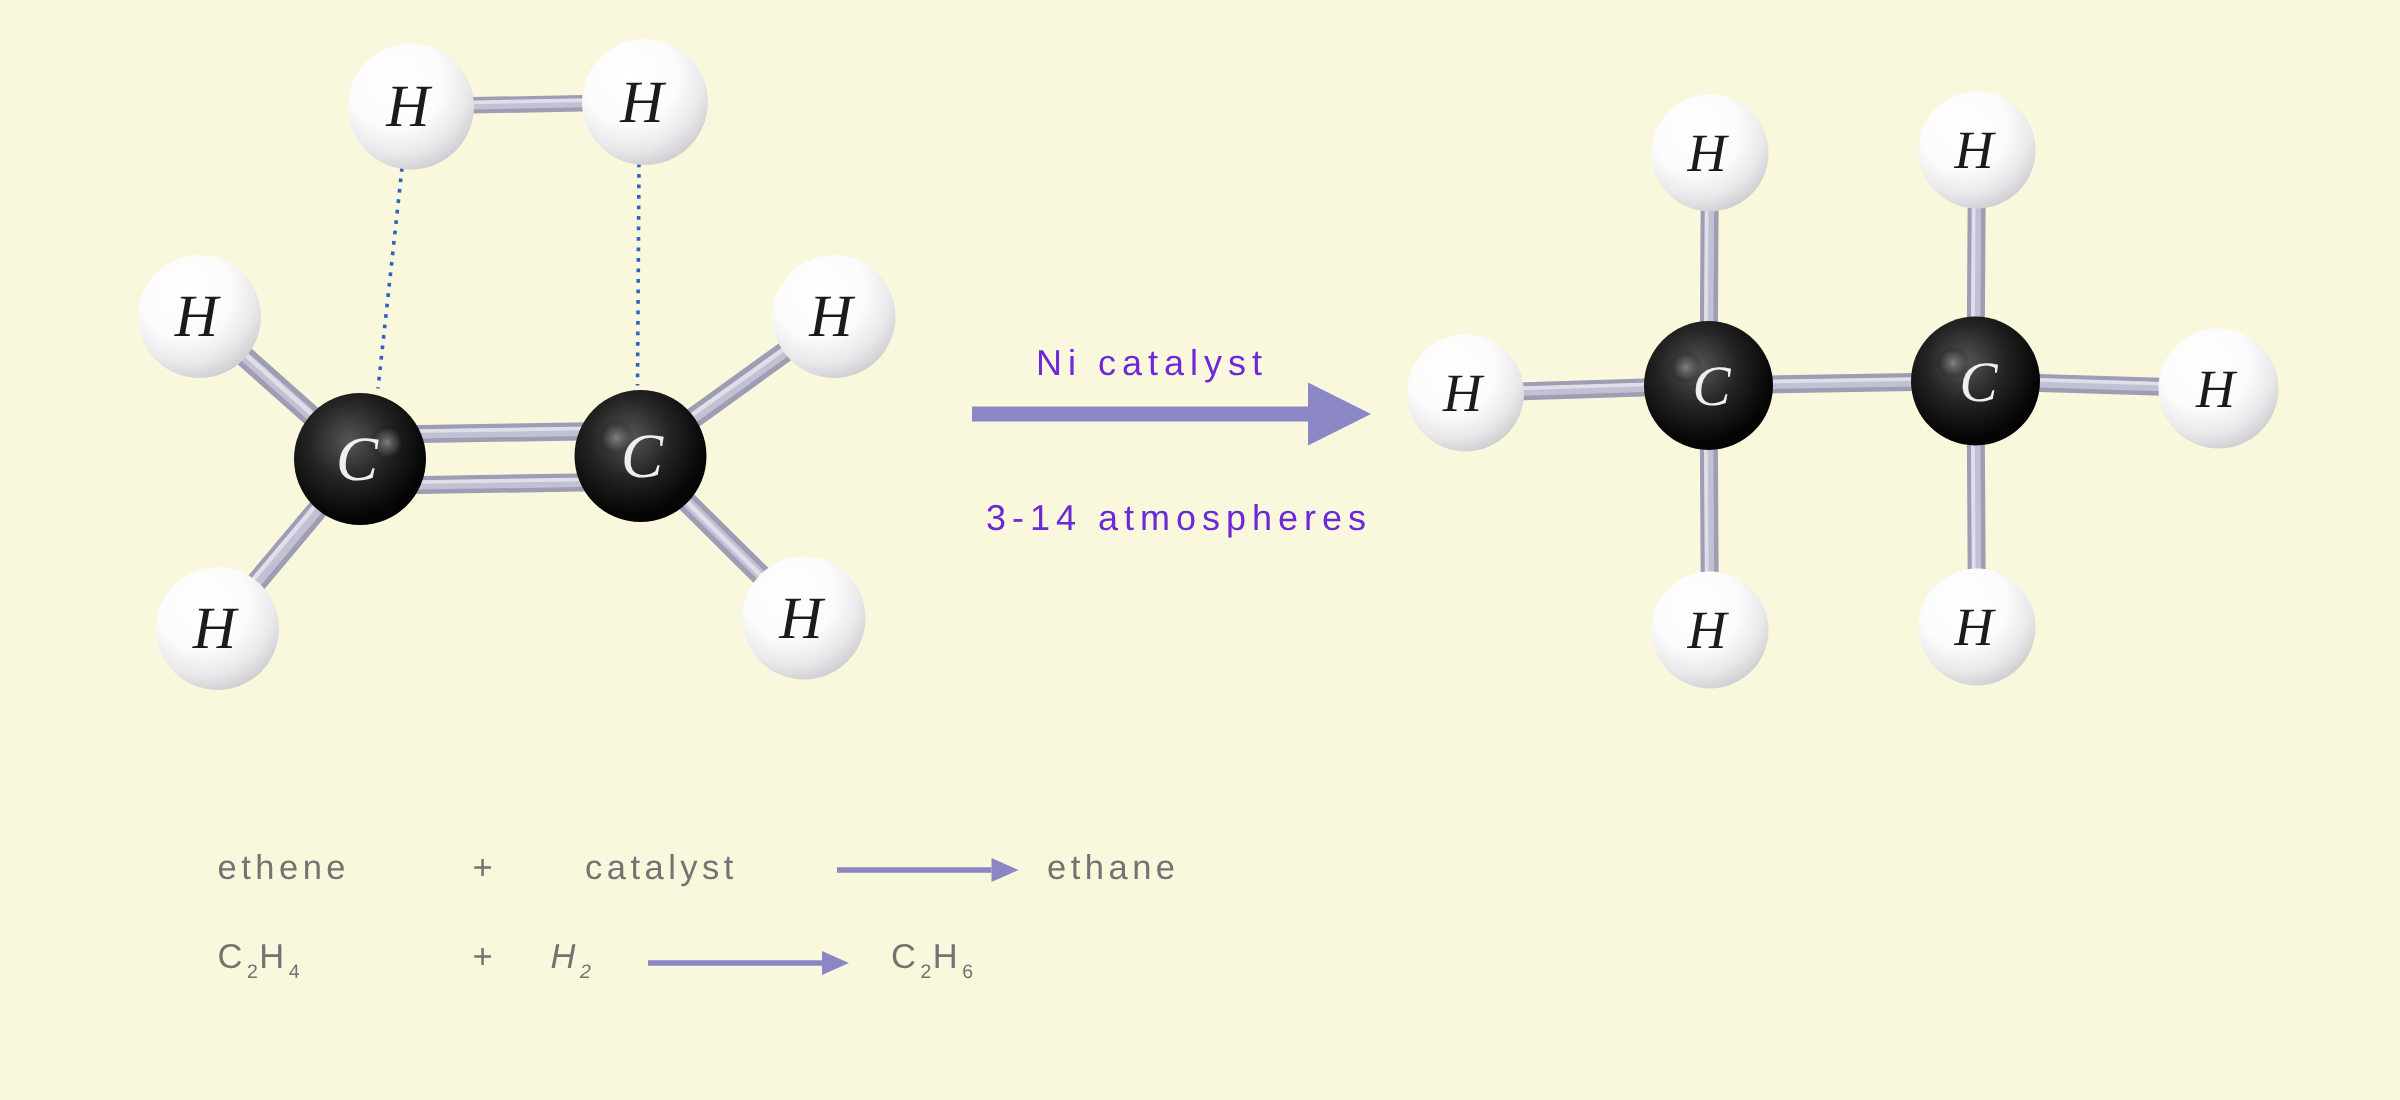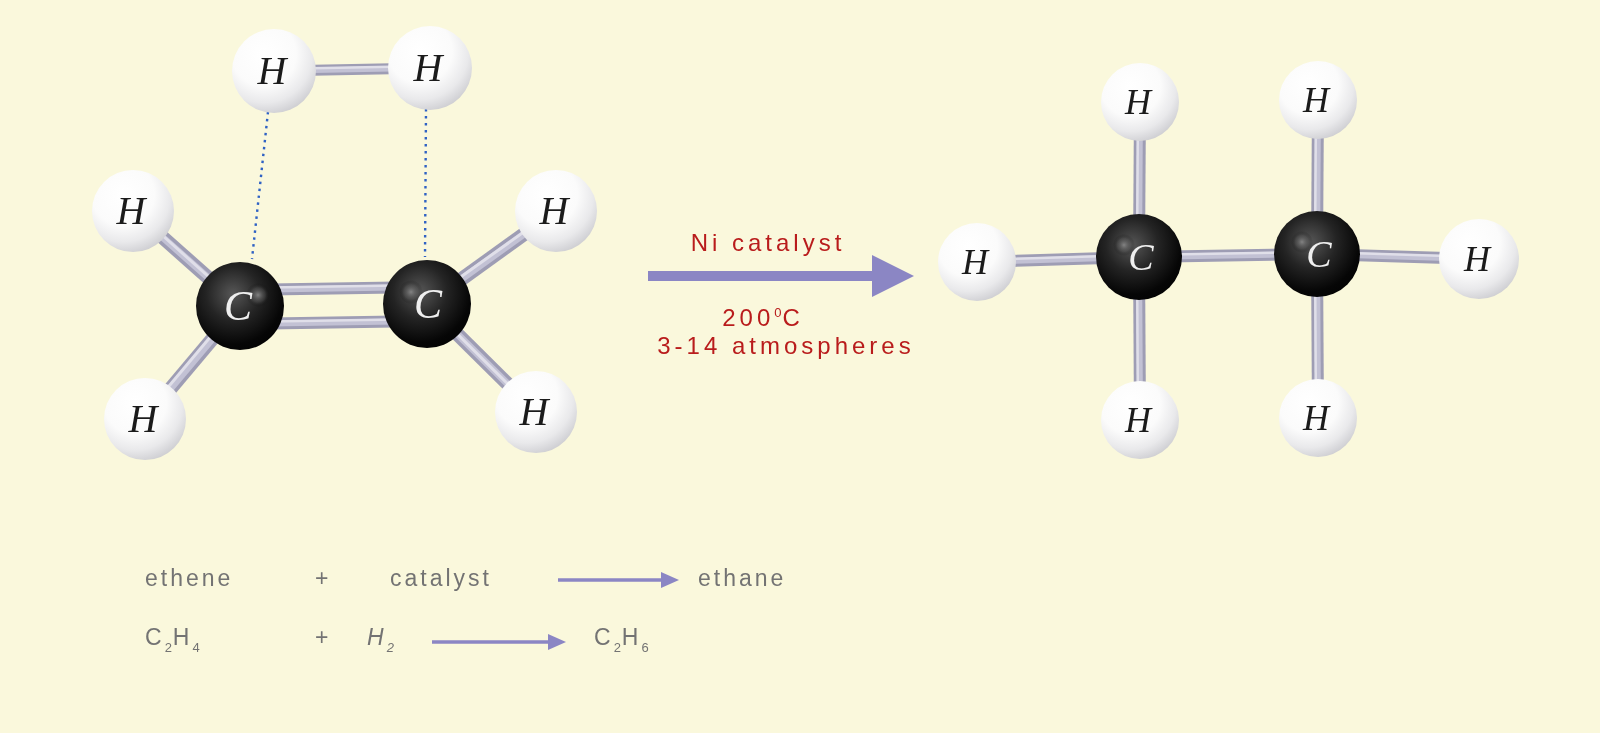--- a/index.html
+++ b/index.html
@@ -19,21 +19,21 @@
   }
   svg.mol-layer {
     position: absolute;
     left: 0;
     top: 0;
   }
   .cond {
     position: absolute;
     font-size: 24px;
     letter-spacing: 4px;
-    color: #b91c1c;
+    color: #6d28d9;
     text-align: center;
     white-space: nowrap;
   }
   .cond .fsup {
     font-size: 13px;
     letter-spacing: 1px;
     vertical-align: 9px;
   }
   .eq {
     position: absolute;
@@ -249,21 +249,20 @@
       <polygon class="arrow-fill" points="661,572 679,580 661,588"></polygon>
     </g>
     <g>
       <line class="eq-arrow-line" x1="432" y1="642" x2="548" y2="642"></line>
       <polygon class="arrow-fill" points="548,634 566,642 548,650"></polygon>
     </g>
   </svg>
 
   <div class="cond" style="left:618px; top:229px; width:300px;">Ni catalyst</div>
 
-  <div class="cond" style="left:613px; top:304px; width:300px;"><span>200</span><span class="fsup">0</span><span>C</span></div>
 
   <div class="cond" style="left:636px; top:332px; width:300px;">3-14 atmospheres</div>
 
   <div>
     <span class="eq" style="left:145px; top:565px;">ethene</span>
     <span class="eq" style="left:315px; top:565px;">+</span>
     <span class="eq" style="left:390px; top:565px;">catalyst</span>
     <span class="eq" style="left:698px; top:565px;">ethane</span>
   </div>
 

